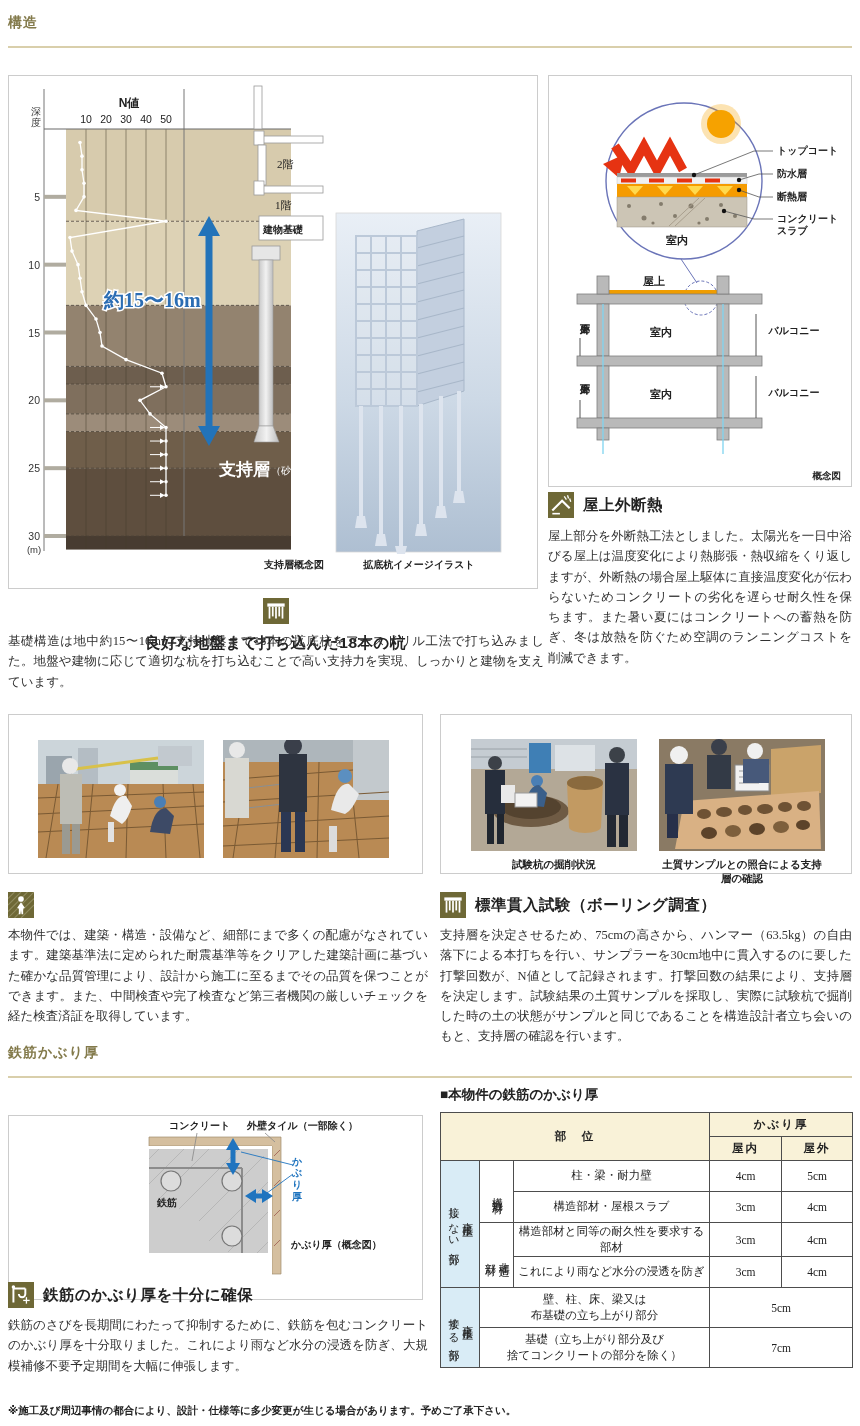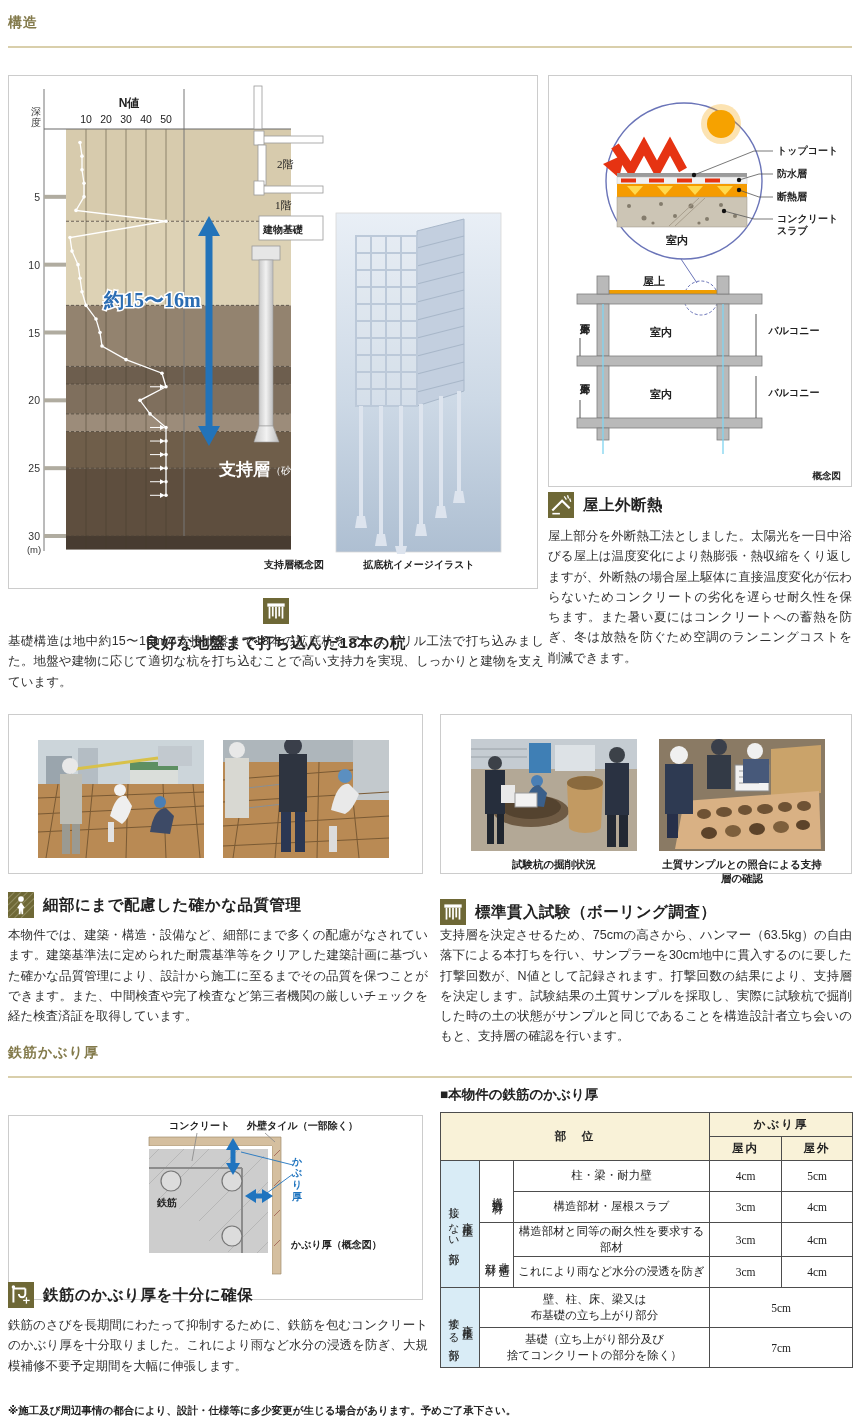--- a/index.html
+++ b/index.html
@@ -4,21 +4,21 @@
 <style>
   html,body{margin:0;padding:0;background:#fff;}
   body{width:860px;height:1426px;position:relative;font-family:"Liberation Sans","DejaVu Sans",sans-serif;color:#2f2f2f;}
   .abs{position:absolute;}
   .sec-title{font-size:14px;font-weight:bold;color:#837a4b;letter-spacing:1px;}
   .sec-rule{height:2px;background:#d9cfab;}
   .panel{background:#fff;border:1px solid #cccccc;box-sizing:border-box;}
   .feature-head{display:flex;align-items:center;gap:9px;}
   .feature-head .ic{width:26px;height:26px;flex:0 0 26px;}
   .feature-head h3{margin:0;font-size:15.5px;font-weight:bold;color:#222;letter-spacing:0.5px;}
-  .body-text{font-family:Liberation Sans, sans-serif;font-size:12.5px;line-height:1.62;text-align:justify;color:#303030;}
+  .body-text{font-family:Liberation Serif, serif;font-size:12.5px;line-height:1.62;text-align:justify;color:#303030;}
   .photo-caption{font-family:"Liberation Serif","DejaVu Serif",serif;font-size:10.5px;font-weight:bold;text-align:center;color:#222;margin-top:3px;}
   .tbl-title{font-size:13.5px;font-weight:bold;color:#222;}
   table.cover{border-collapse:collapse;width:412px;table-layout:fixed;}
   table.cover td{border:1px solid #4d4d4d;font-family:"Liberation Serif","DejaVu Serif",serif;font-size:11.5px;color:#222;text-align:center;vertical-align:middle;padding:1px 2px;box-sizing:border-box;}
   td.hdr{background:#f9f2d8;font-weight:bold;font-size:12px;letter-spacing:2px;}
   td.grp{background:#d9ecf6;}
   .vtext{writing-mode:vertical-rl;text-orientation:upright;white-space:pre-line;letter-spacing:2px;line-height:1.25;display:inline-block;font-size:11px;}
   td.part{text-align:left;padding-left:8px;white-space:pre-line;line-height:1.35;}
   td.val{font-size:12px;}
   .footnote{font-size:10.5px;font-weight:bold;color:#222;}
@@ -497,25 +497,24 @@
         <line x1="0" y1="6" x2="6" y2="0"></line>
         <line x1="0" y1="12" x2="12" y2="0"></line>
         <line x1="0" y1="18" x2="18" y2="0"></line>
         <line x1="0" y1="24" x2="24" y2="0"></line>
         <line x1="6" y1="24" x2="24" y2="6"></line>
         <line x1="12" y1="24" x2="24" y2="12"></line>
       </g>
     <circle cx="12" cy="6.5" r="2.6" fill="#fff"></circle>
     <path d="M12,9.5 l-3.5,5 1.5,1 0,5 1.5,0 0.5,-4 0.5,4 1.5,0 0,-5 1.5,-1 z" fill="#fff"></path>
   </svg>
-  <h3>細部にまで配慮した確かな品質管理</h3>
 </div>
 <div class="abs body-text" style="left:8px;top:925px;width:420px;">本物件では、建築・構造・設備など、細部にまで多くの配慮がなされています。建築基準法に定められた耐震基準等をクリアした建築計画に基づいた確かな品質管理により、設計から施工に至るまでその品質を保つことができます。また、中間検査や完了検査など第三者機関の厳しいチェックを経た検査済証を取得しています。</div>
 
-<div class="abs feature-head" style="left:440px;top:892px;width:412px;margin-top:7px;">
+<div class="abs feature-head" style="left:440px;top:892px;width:412px;">
   <svg class="ic" viewBox="0 0 24 24">
     <rect width="24" height="24" fill="#6e6836"></rect>
     <rect x="4" y="5" width="16" height="3" fill="#fff"></rect>
     <g stroke="#fff" stroke-width="1.6">
         <line x1="6" y1="8" x2="6" y2="19"></line>
         <line x1="9" y1="8" x2="9" y2="17"></line>
         <line x1="12" y1="8" x2="12" y2="19"></line>
         <line x1="15" y1="8" x2="15" y2="17"></line>
         <line x1="18" y1="8" x2="18" y2="19"></line>
       </g>

